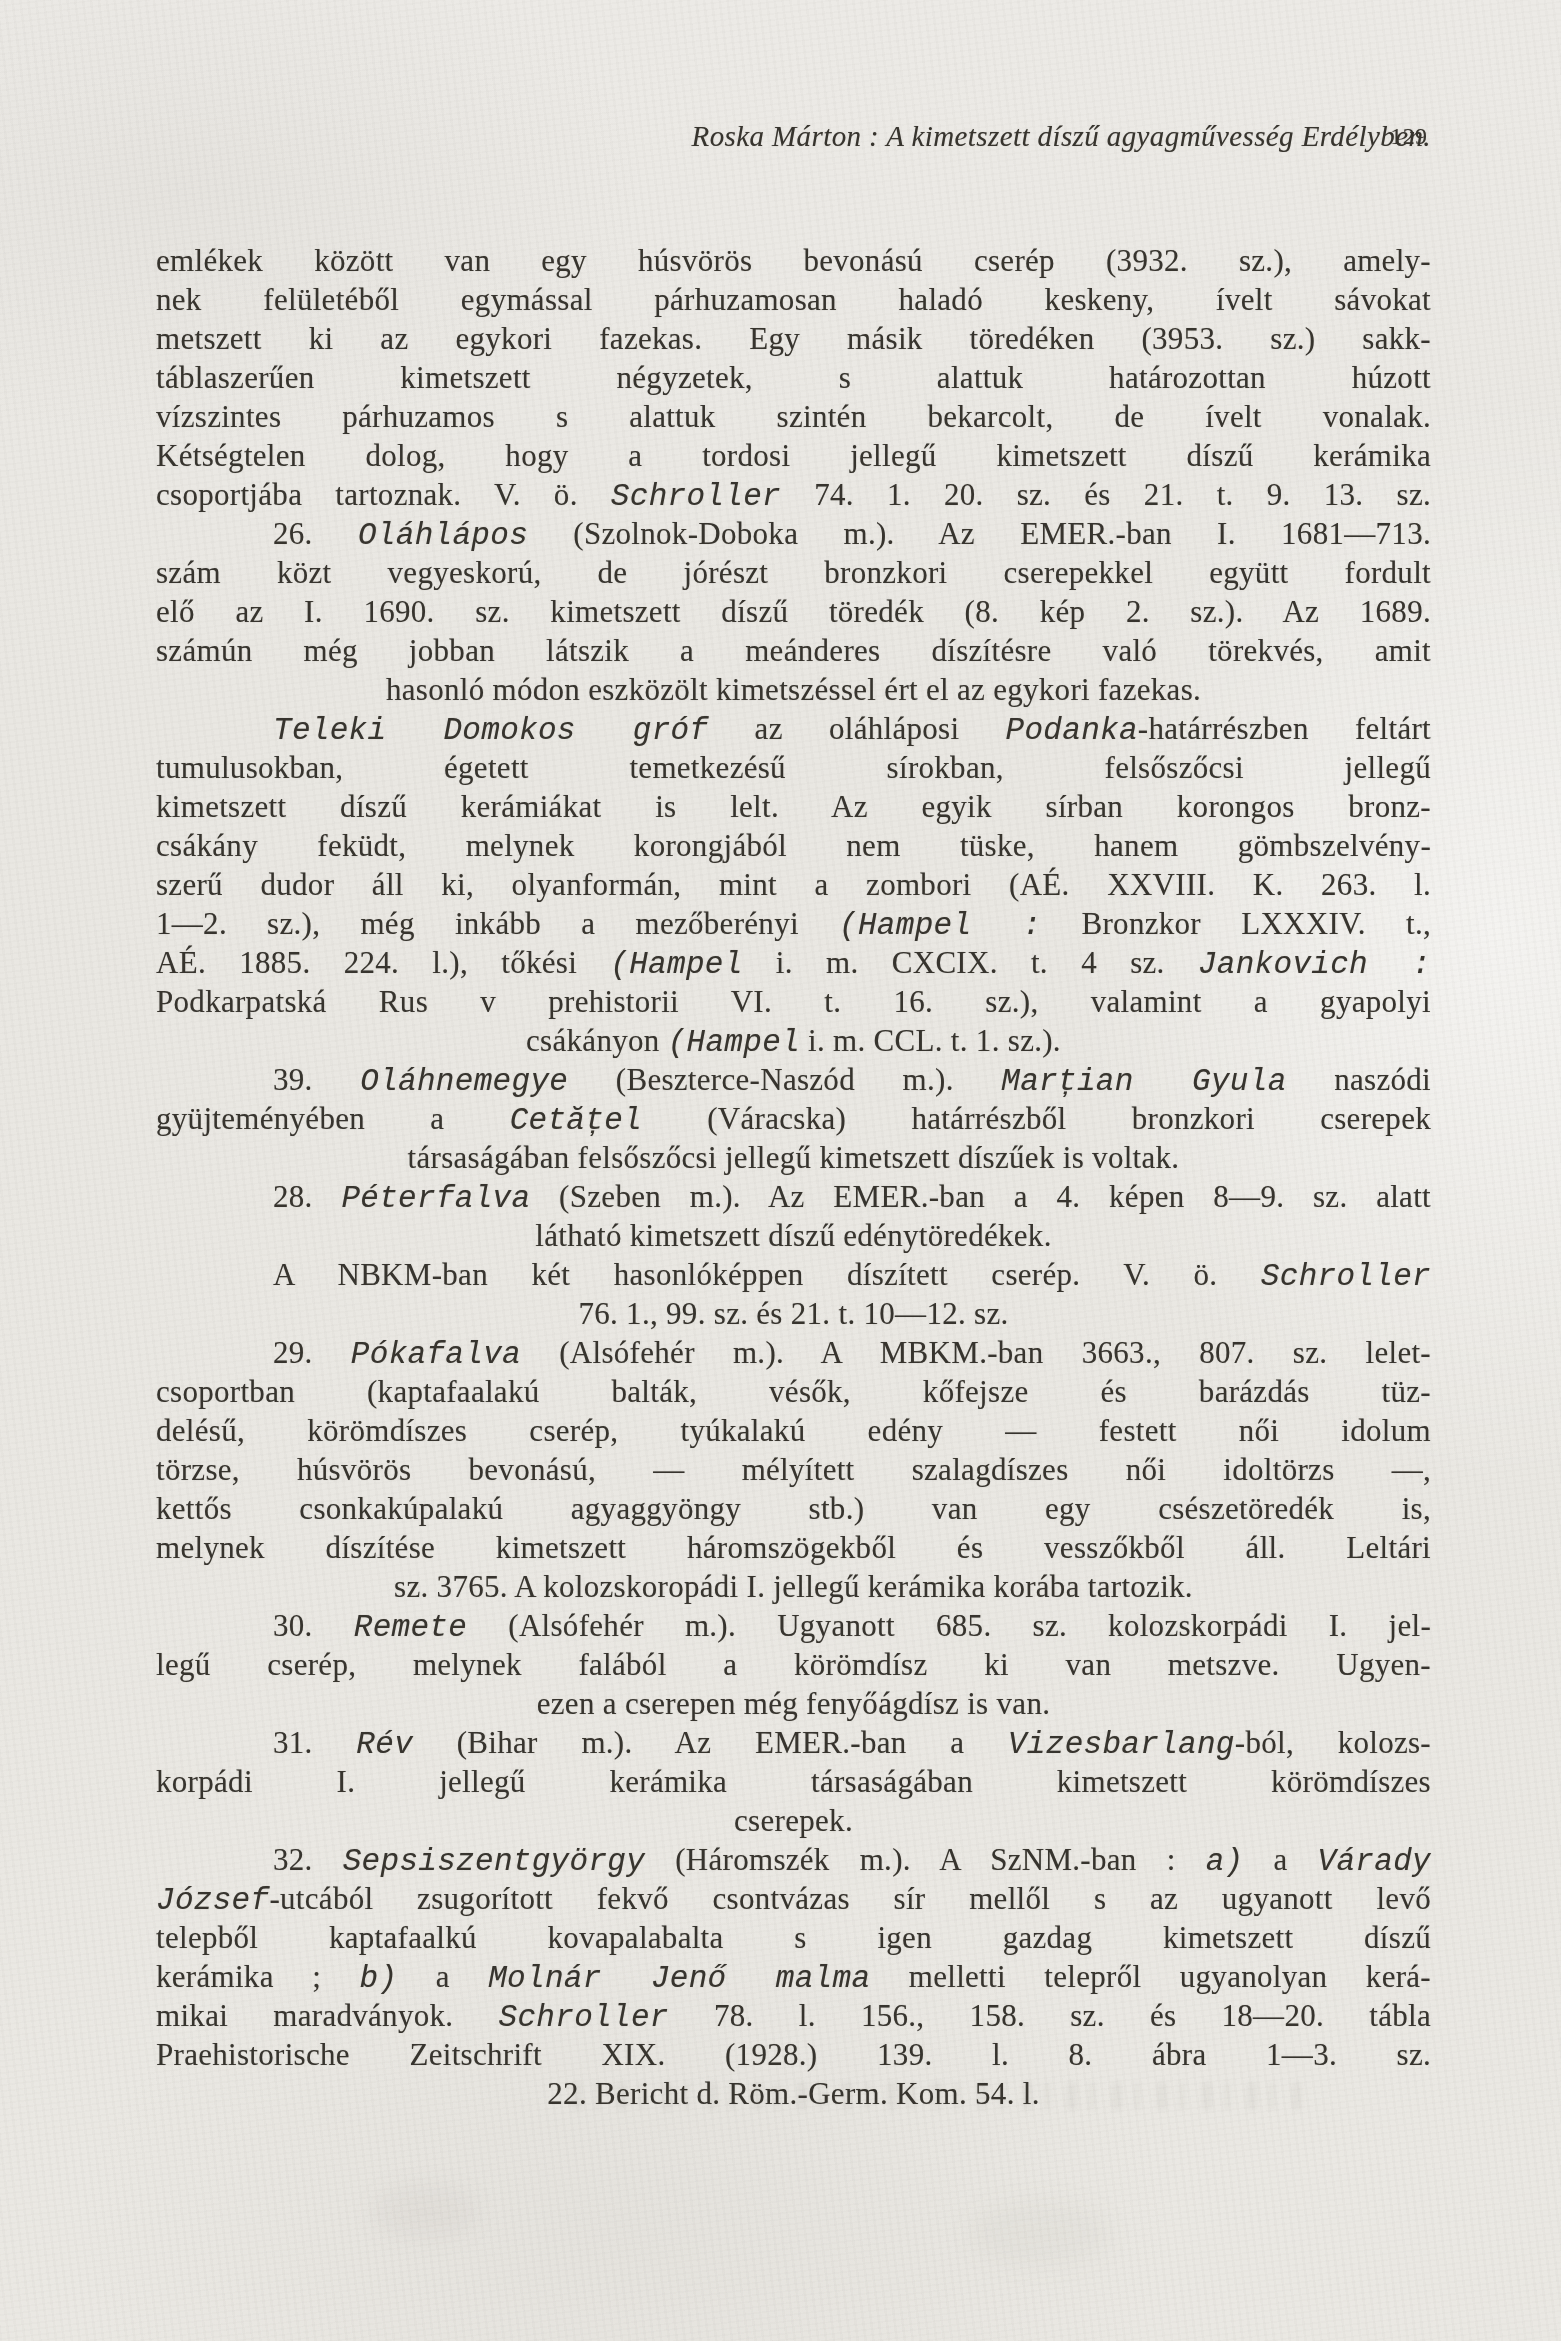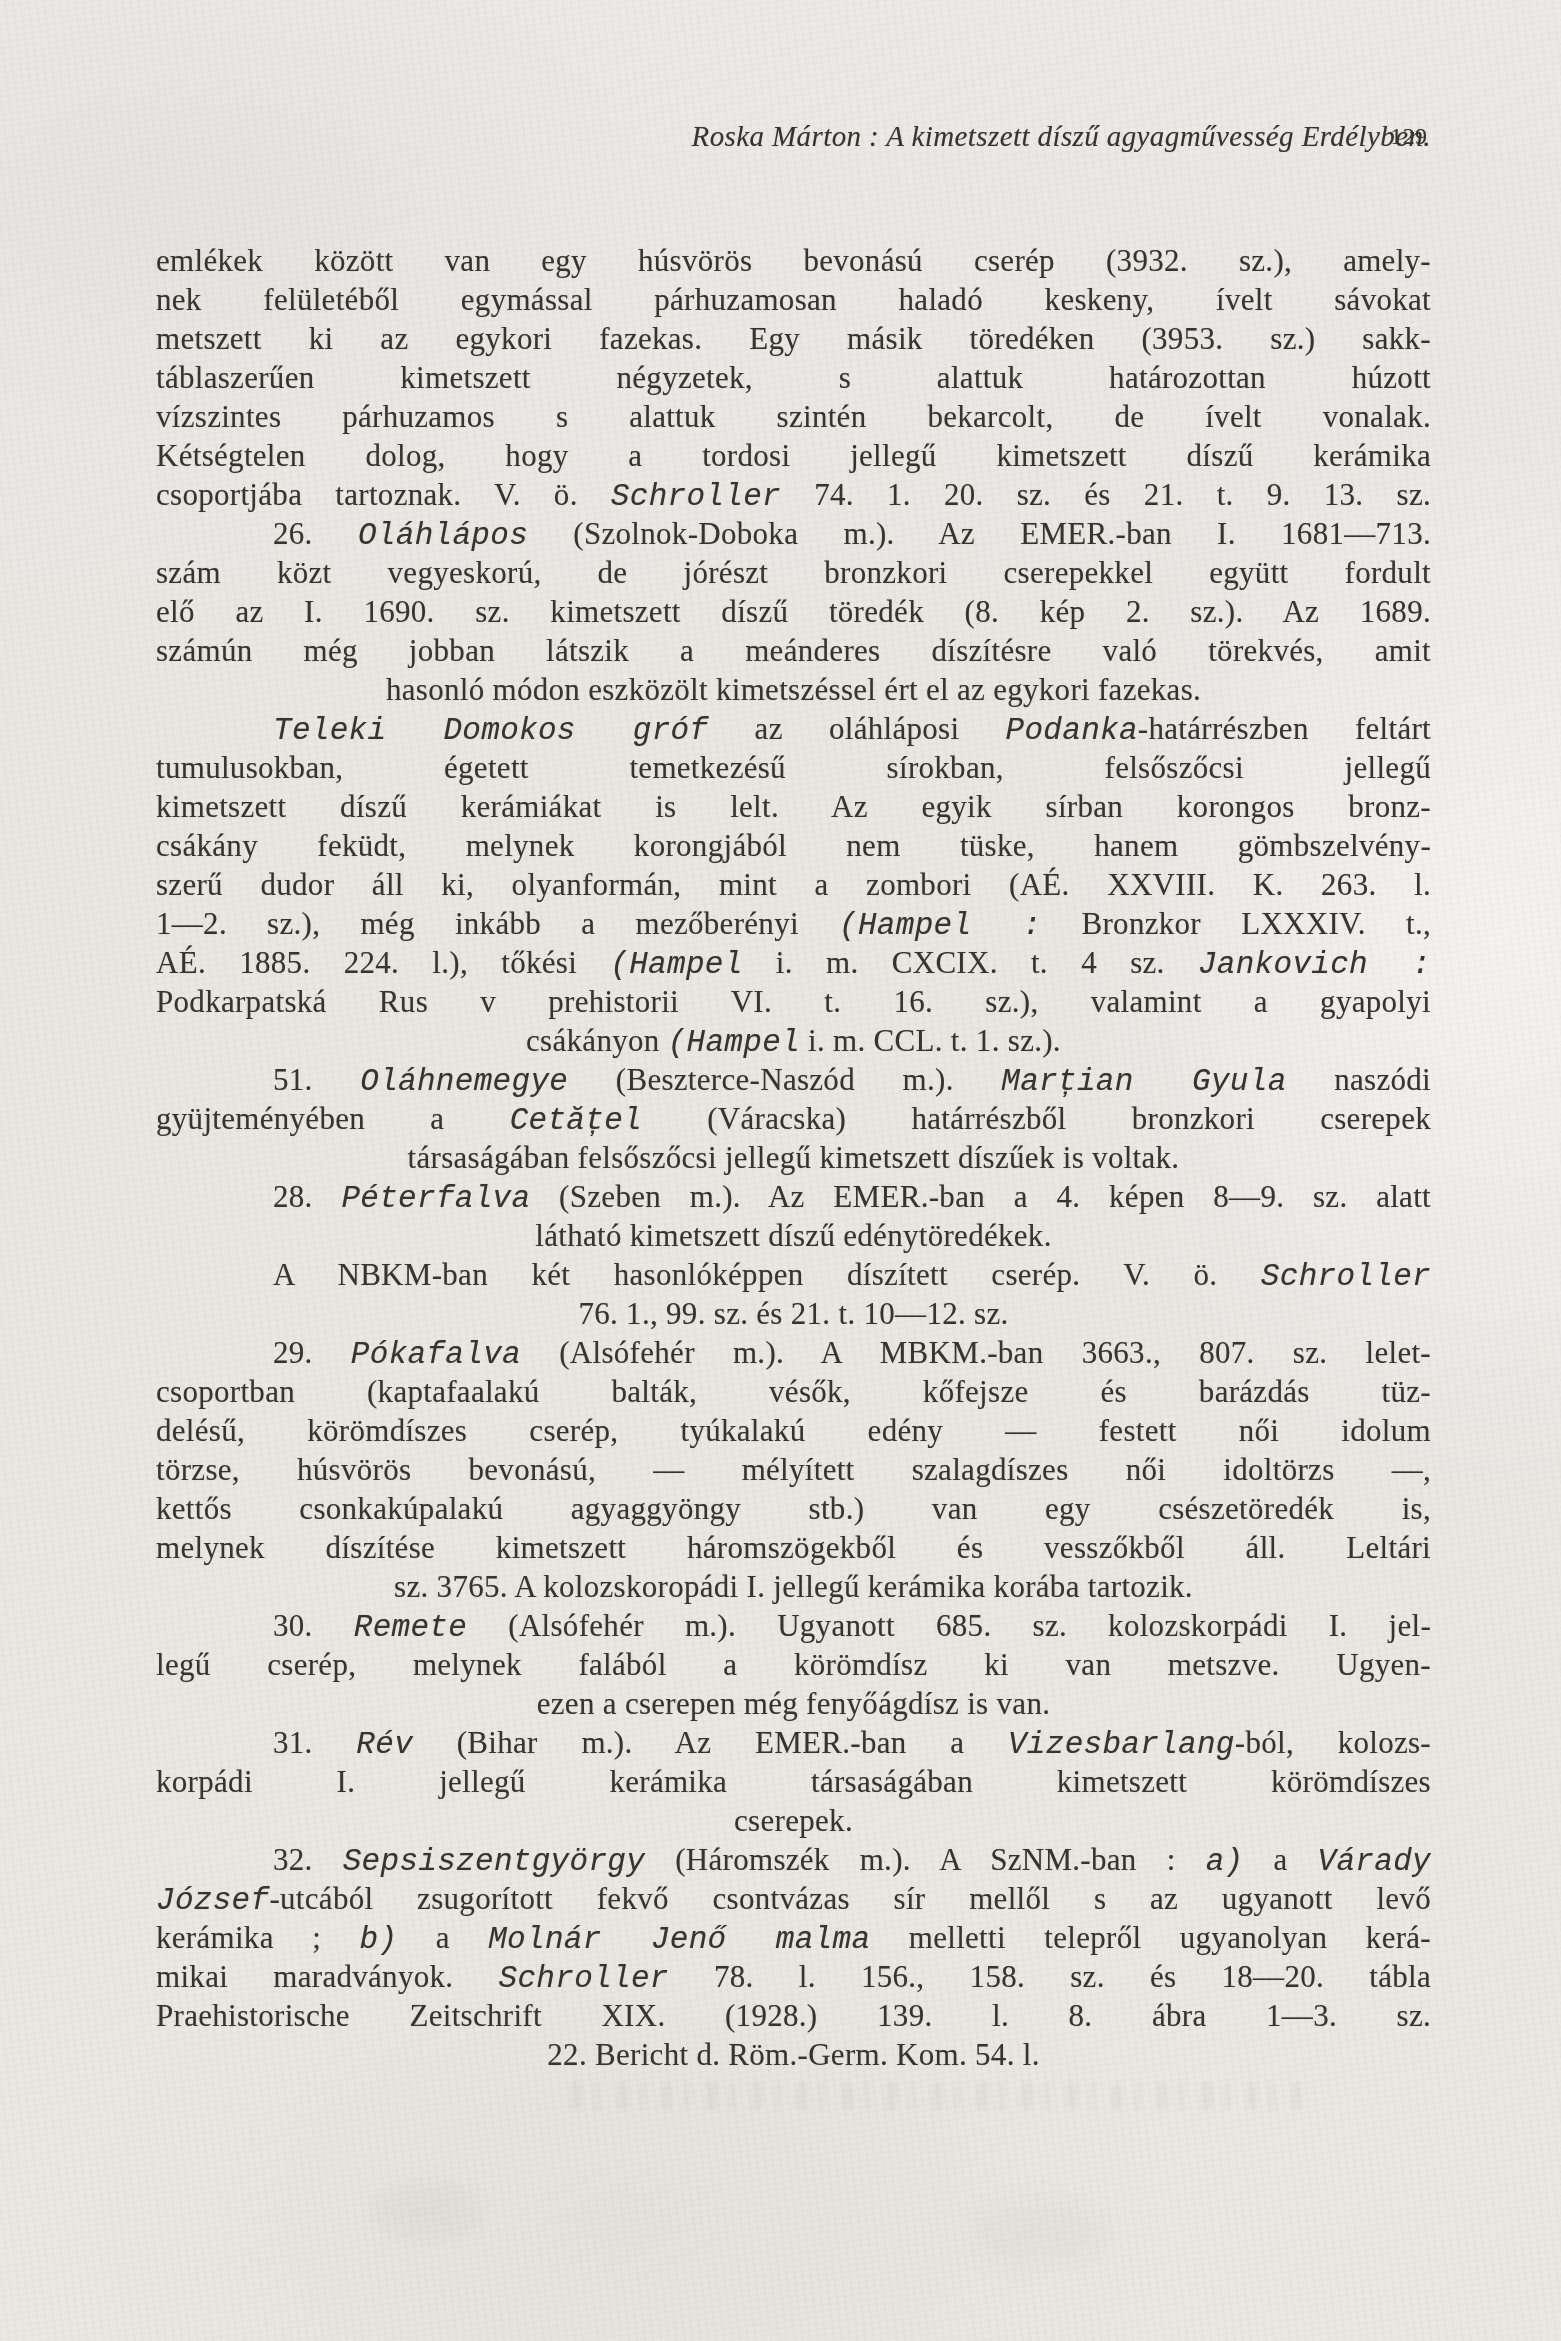--- a/index.html
+++ b/index.html
@@ -113,21 +113,21 @@
         <div class="line jl"><span>tumulusokban, égetett temetkezésű sírokban, felsőszőcsi jellegű</span></div>
         <div class="line jl"><span>kimetszett díszű kerámiákat is lelt. Az egyik sírban korongos bronz-</span></div>
         <div class="line jl"><span>csákány feküdt, melynek korongjából nem tüske, hanem gömbszelvény-</span></div>
         <div class="line jl"><span>szerű dudor áll ki, olyanformán, mint a zombori (AÉ. XXVIII. K. 263. l.</span></div>
         <div class="line jl"><span>1—2. sz.), még inkább a mezőberényi </span><i>(Hampel :</i><span> Bronzkor LXXXIV. t.,</span></div>
         <div class="line jl"><span>AÉ. 1885. 224. l.), tőkési </span><i>(Hampel</i><span> i. m. CXCIX. t. 4 sz. </span><i>Jankovich :</i></div>
         <div class="line jl"><span>Podkarpatská Rus v prehistorii VI. t. 16. sz.), valamint a gyapolyi</span></div>
         <div class="line"><span>csákányon </span><i>(Hampel</i><span> i. m. CCL. t. 1. sz.).</span></div>
       </div>
       <div class="para">
-        <div class="line jl ind"><span>51. </span><i>Oláhnemegye</i><span> (Beszterce-Naszód m.). </span><i>Marțian Gyula</i><span> naszódi</span></div>
+        <div class="line jl ind"><span>39. </span><i>Oláhnemegye</i><span> (Beszterce-Naszód m.). </span><i>Marțian Gyula</i><span> naszódi</span></div>
         <div class="line jl"><span>gyüjteményében a </span><i>Cetățel</i><span> (Váracska) határrészből bronzkori cserepek</span></div>
         <div class="line"><span>társaságában felsőszőcsi jellegű kimetszett díszűek is voltak.</span></div>
       </div>
       <div class="para">
         <div class="line jl ind"><span>28. </span><i>Péterfalva</i><span> (Szeben m.). Az EMER.-ban a 4. képen 8—9. sz. alatt</span></div>
         <div class="line"><span>látható kimetszett díszű edénytöredékek.</span></div>
       </div>
       <div class="para">
         <div class="line jl ind"><span>A NBKM-ban két hasonlóképpen díszített cserép. V. ö. </span><i>Schroller</i></div>
         <div class="line"><span>76. 1., 99. sz. és 21. t. 10—12. sz.</span></div>
@@ -147,20 +147,21 @@
         <div class="line"><span>ezen a cserepen még fenyőágdísz is van.</span></div>
       </div>
       <div class="para">
         <div class="line jl ind"><span>31. </span><i>Rév</i><span> (Bihar m.). Az EMER.-ban a </span><i>Vizesbarlang</i><span>-ból, kolozs-</span></div>
         <div class="line jl"><span>korpádi I. jellegű kerámika társaságában kimetszett körömdíszes</span></div>
         <div class="line"><span>cserepek.</span></div>
       </div>
       <div class="para">
         <div class="line jl ind"><span>32. </span><i>Sepsiszentgyörgy</i><span> (Háromszék m.). A SzNM.-ban : </span><i>a)</i><span> a </span><i>Várady</i></div>
         <div class="line jl"><i>József</i><span>-utcából zsugorított fekvő csontvázas sír mellől s az ugyanott levő</span></div>
+        <div class="line jl"><span>telepből kaptafaalkú kovapalabalta s igen gazdag kimetszett díszű</span></div>
         <div class="line jl"><span>kerámika ; </span><i>b)</i><span> a </span><i>Molnár Jenő malma</i><span> melletti telepről ugyanolyan kerá-</span></div>
         <div class="line jl"><span>mikai maradványok. </span><i>Schroller</i><span> 78. l. 156., 158. sz. és 18—20. tábla</span></div>
         <div class="line jl"><span>Praehistorische Zeitschrift XIX. (1928.) 139. l. 8. ábra 1—3. sz.</span></div>
         <div class="line"><span>22. Bericht d. Röm.-Germ. Kom. 54. l.</span></div>
       </div>
     </div>
 
   <div class="ghost-band"></div>
   <div class="smudge-a"></div>
   <div class="smudge-b"></div>

